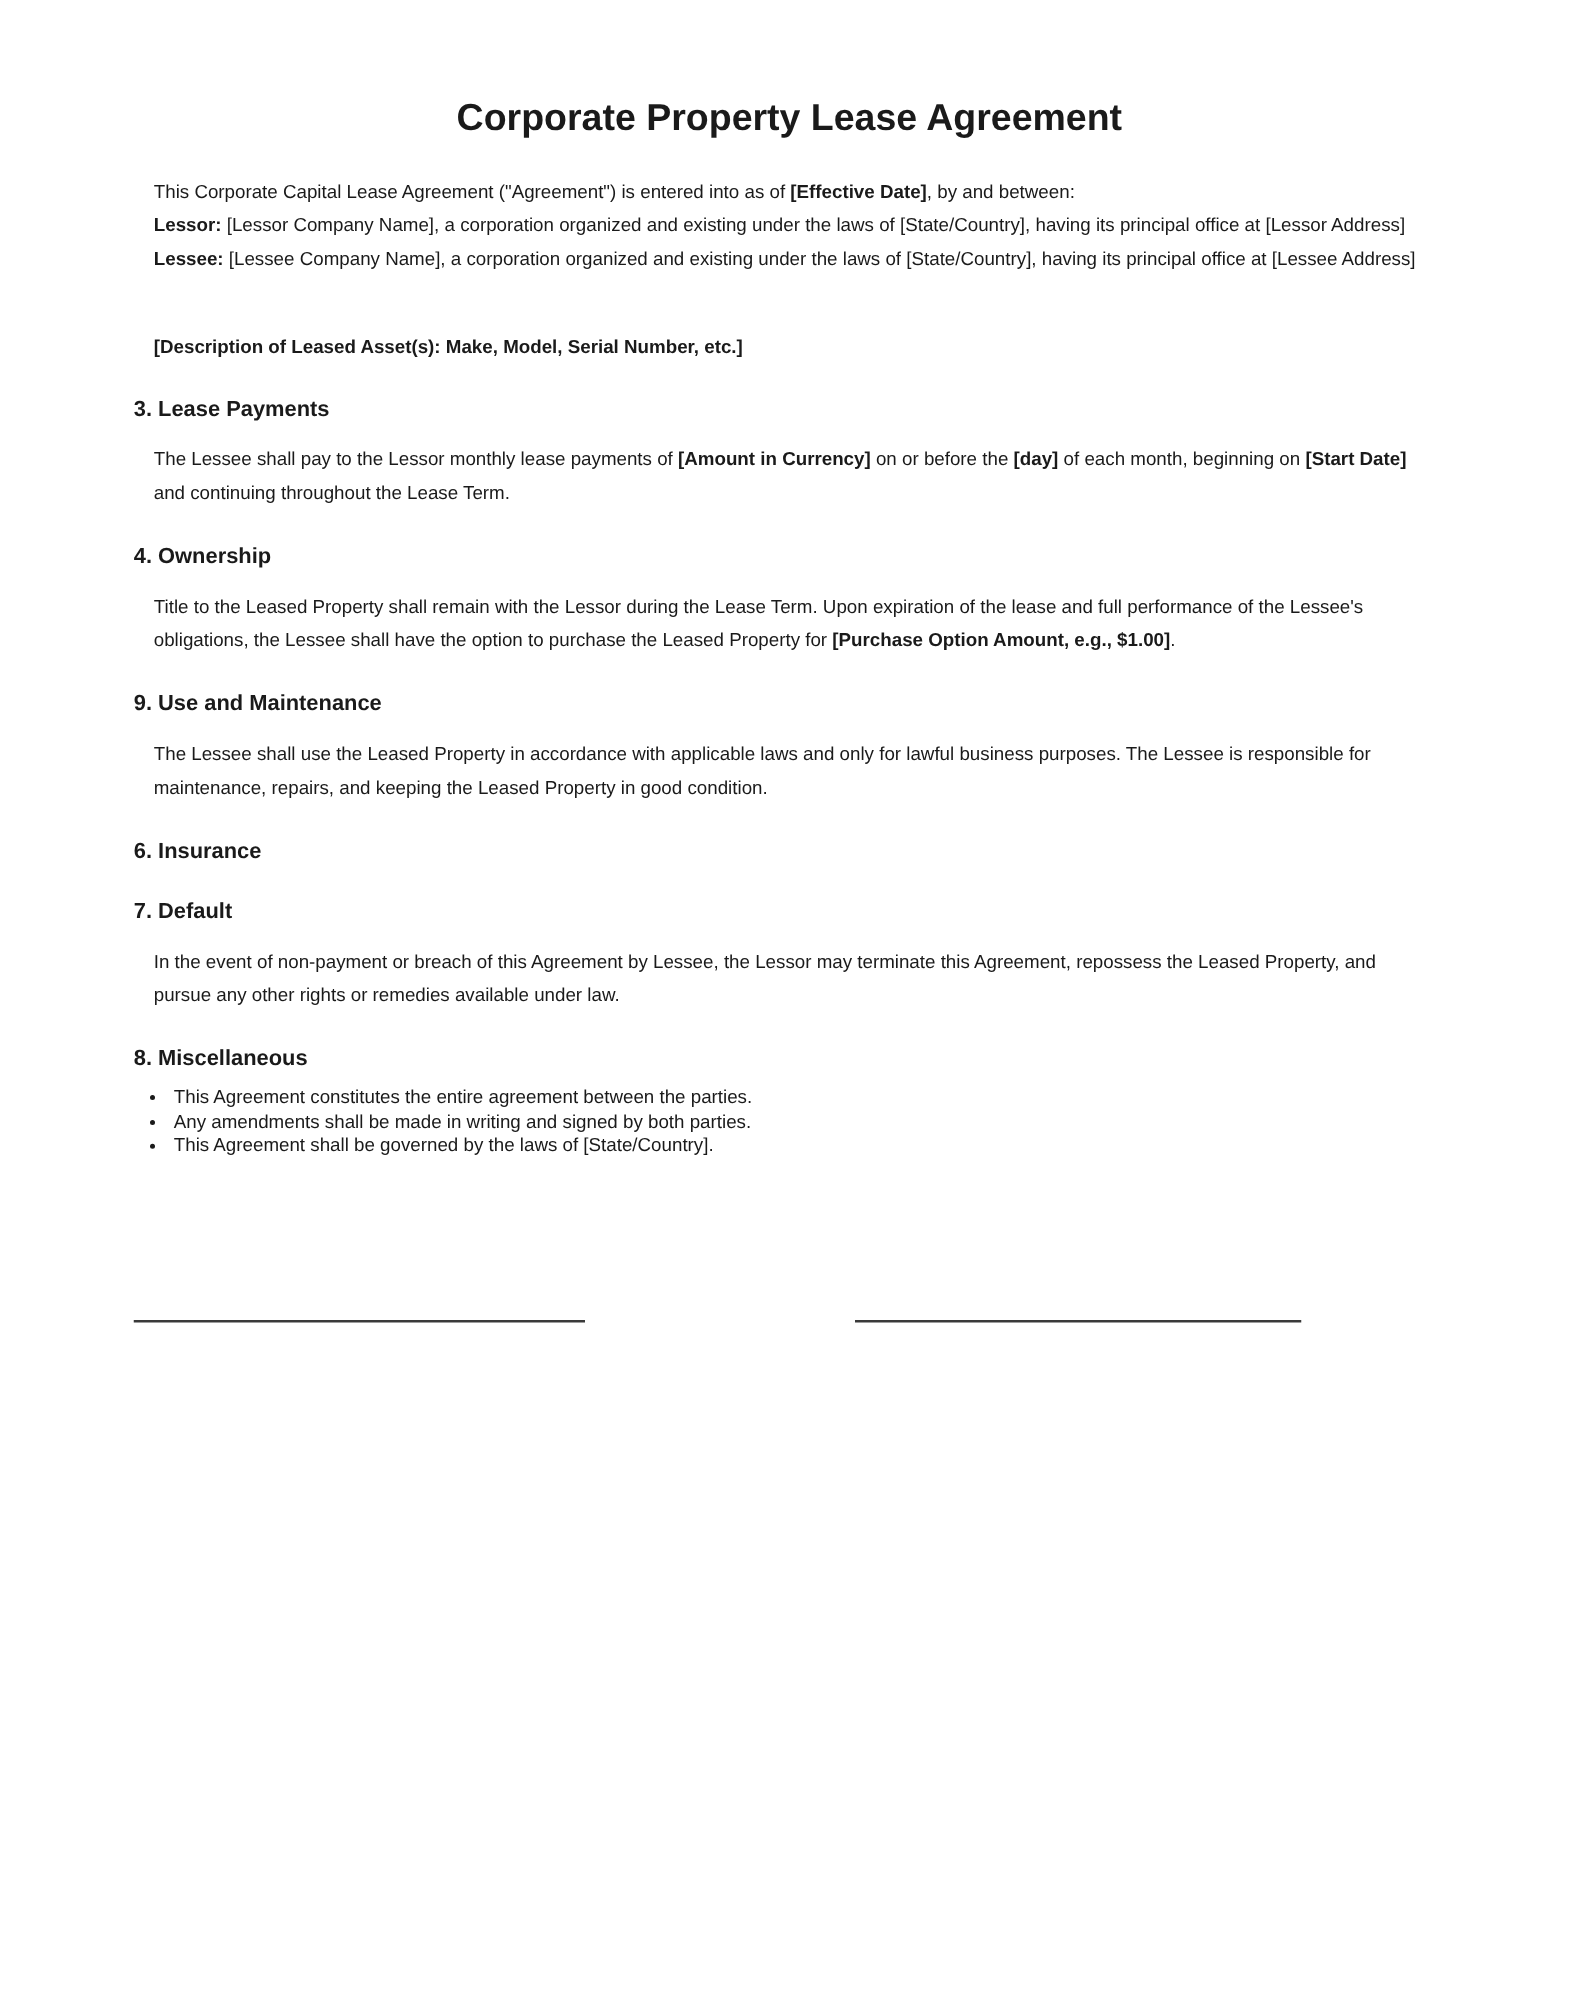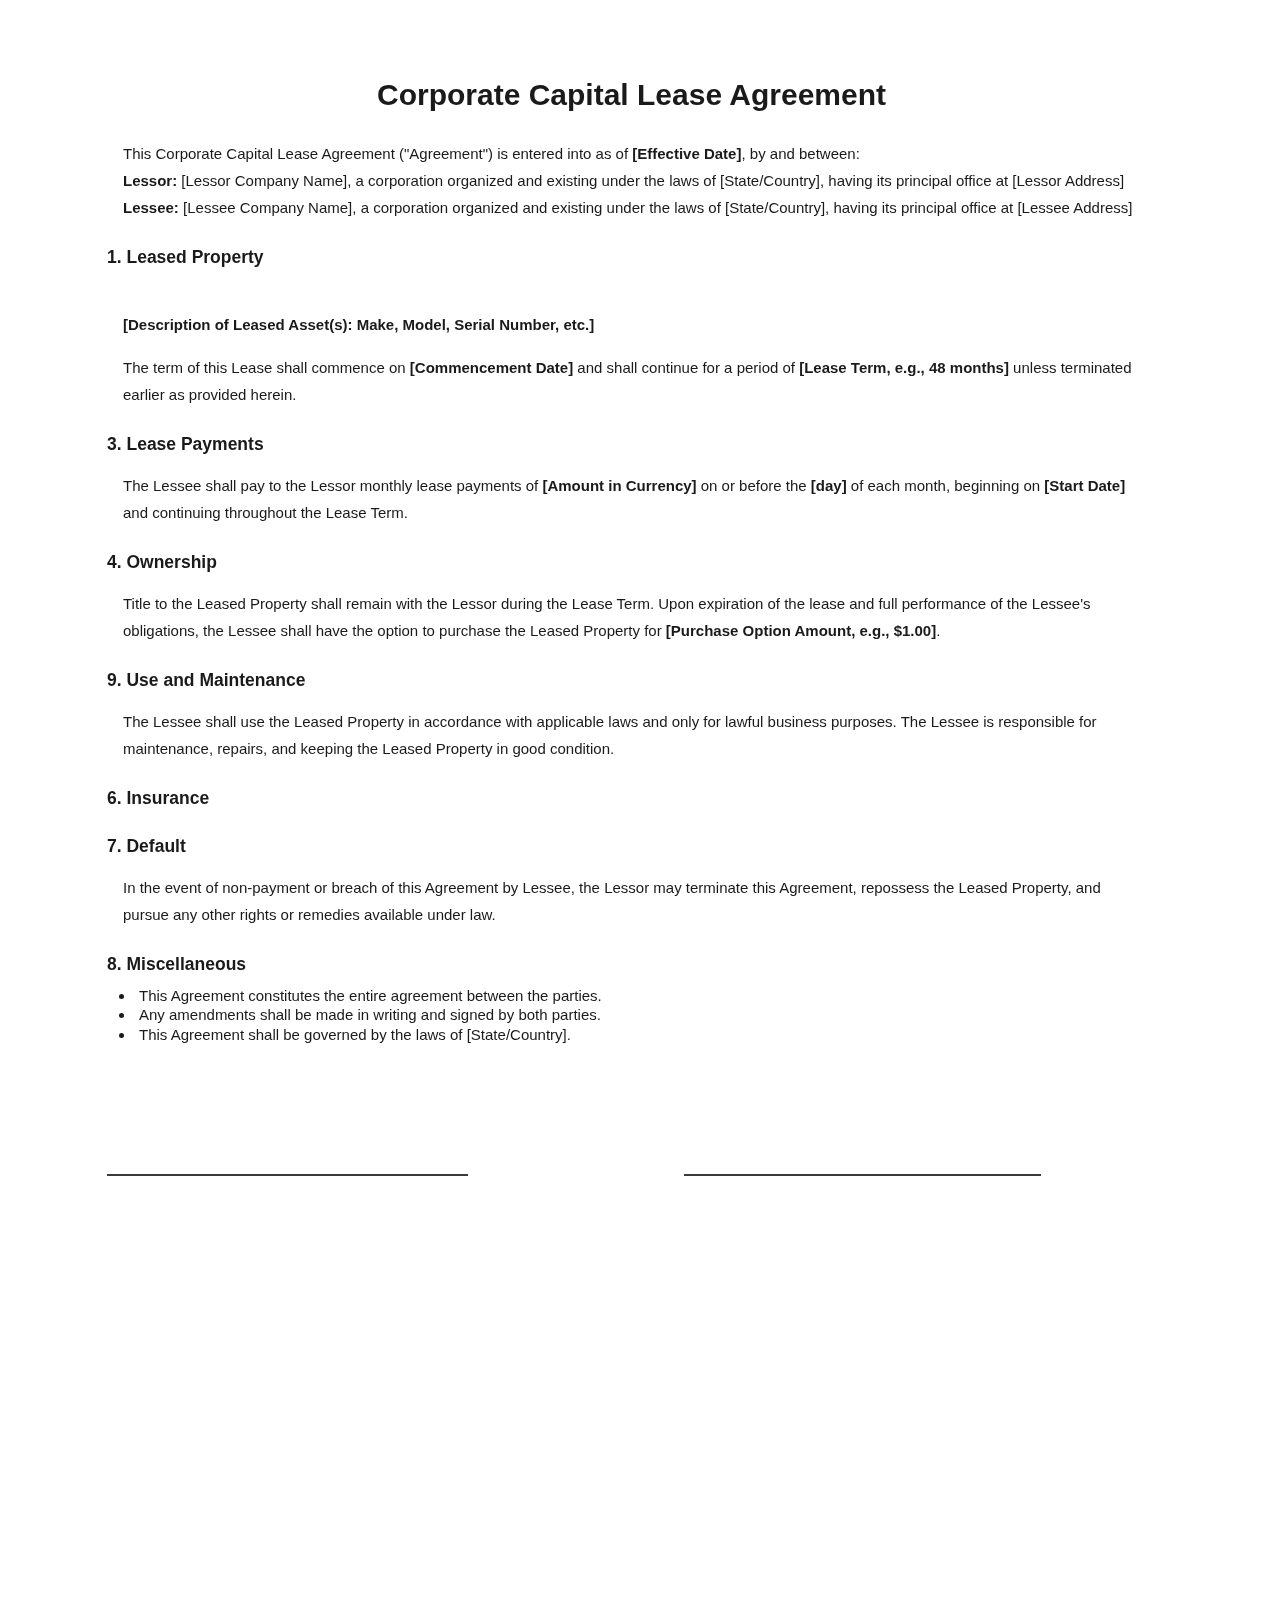--- a/index.html
+++ b/index.html
@@ -51,31 +51,29 @@
     border-top: 2px solid var(--color-line, #3a3a3a);
   }
   .sig-line.left  { width: 361px; margin-right: 216px; }
   .sig-line.right { width: 357px; }
 </style>
 </head>
 <body>
 
 <div class="page">
 
-  <h1>Corporate Capital Lease Agreement</h1>
+  <h1>Corporate Property Lease Agreement</h1>
 
   <p class="intro"><span>This Corporate Capital Lease Agreement ("Agreement") is entered into as of </span><strong>[Effective Date]</strong><span>, by and between:</span><br><strong>Lessor:</strong><span> [Lessor Company Name], a corporation organized and existing under the laws of [State/Country], having its principal office at [Lessor Address]</span><br><strong>Lessee:</strong><span> [Lessee Company Name], a corporation organized and existing under the laws of [State/Country], having its principal office at [Lessee Address]</span></p>
 
   <section>
-    <h2>1. Leased Property</h2>
     <p><br><strong>[Description of Leased Asset(s): Make, Model, Serial Number, etc.]</strong></p>
   </section>
 
   <section>
-    <p><span>The term of this Lease shall commence on </span><strong>[Commencement Date]</strong><span> and shall continue for a period of </span><strong>[Lease Term, e.g., 48 months]</strong><span> unless terminated earlier as provided herein.</span></p>
   </section>
 
   <section>
     <h2>3. Lease Payments</h2>
     <p><span>The Lessee shall pay to the Lessor monthly lease payments of </span><strong>[Amount in Currency]</strong><span> on or before the </span><strong>[day]</strong><span> of each month, beginning on </span><strong>[Start Date]</strong><span> and continuing throughout the Lease Term.</span></p>
   </section>
 
   <section>
     <h2>4. Ownership</h2>
     <p><span>Title to the Leased Property shall remain with the Lessor during the Lease Term. Upon expiration of the lease and full performance of the Lessee's obligations, the Lessee shall have the option to purchase the Leased Property for </span><strong>[Purchase Option Amount, e.g., $1.00]</strong><span>.</span></p>

